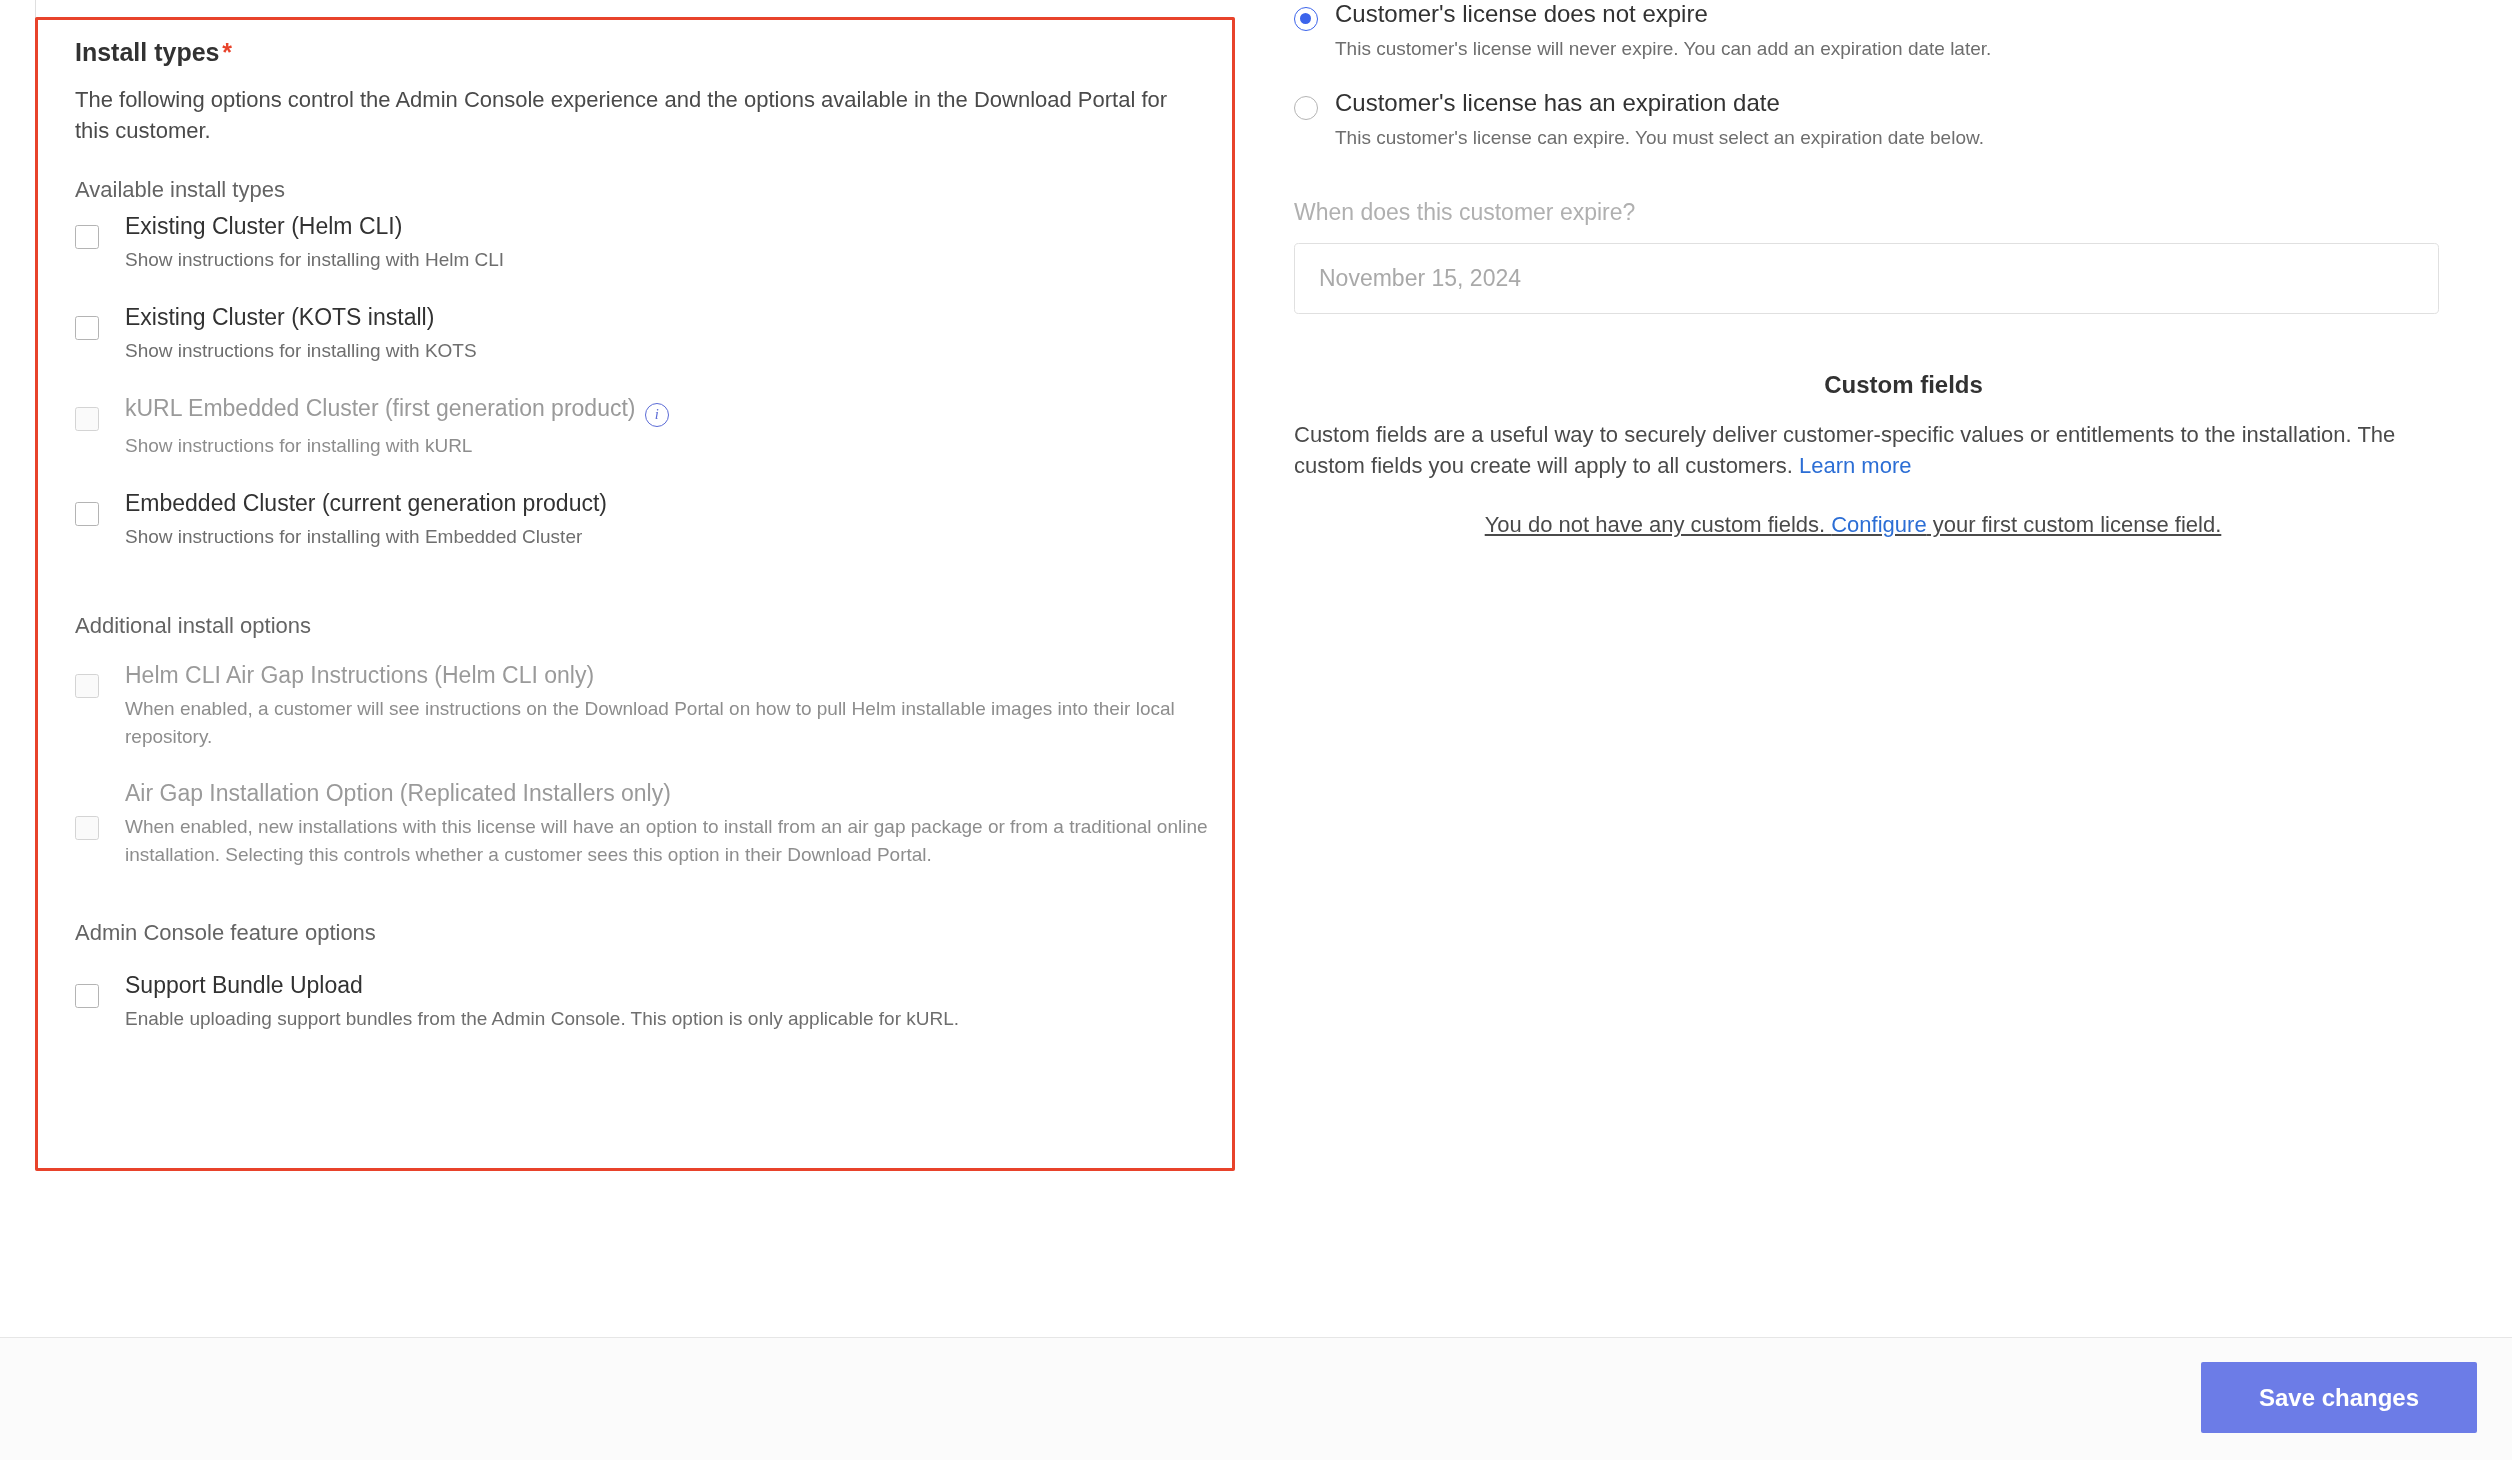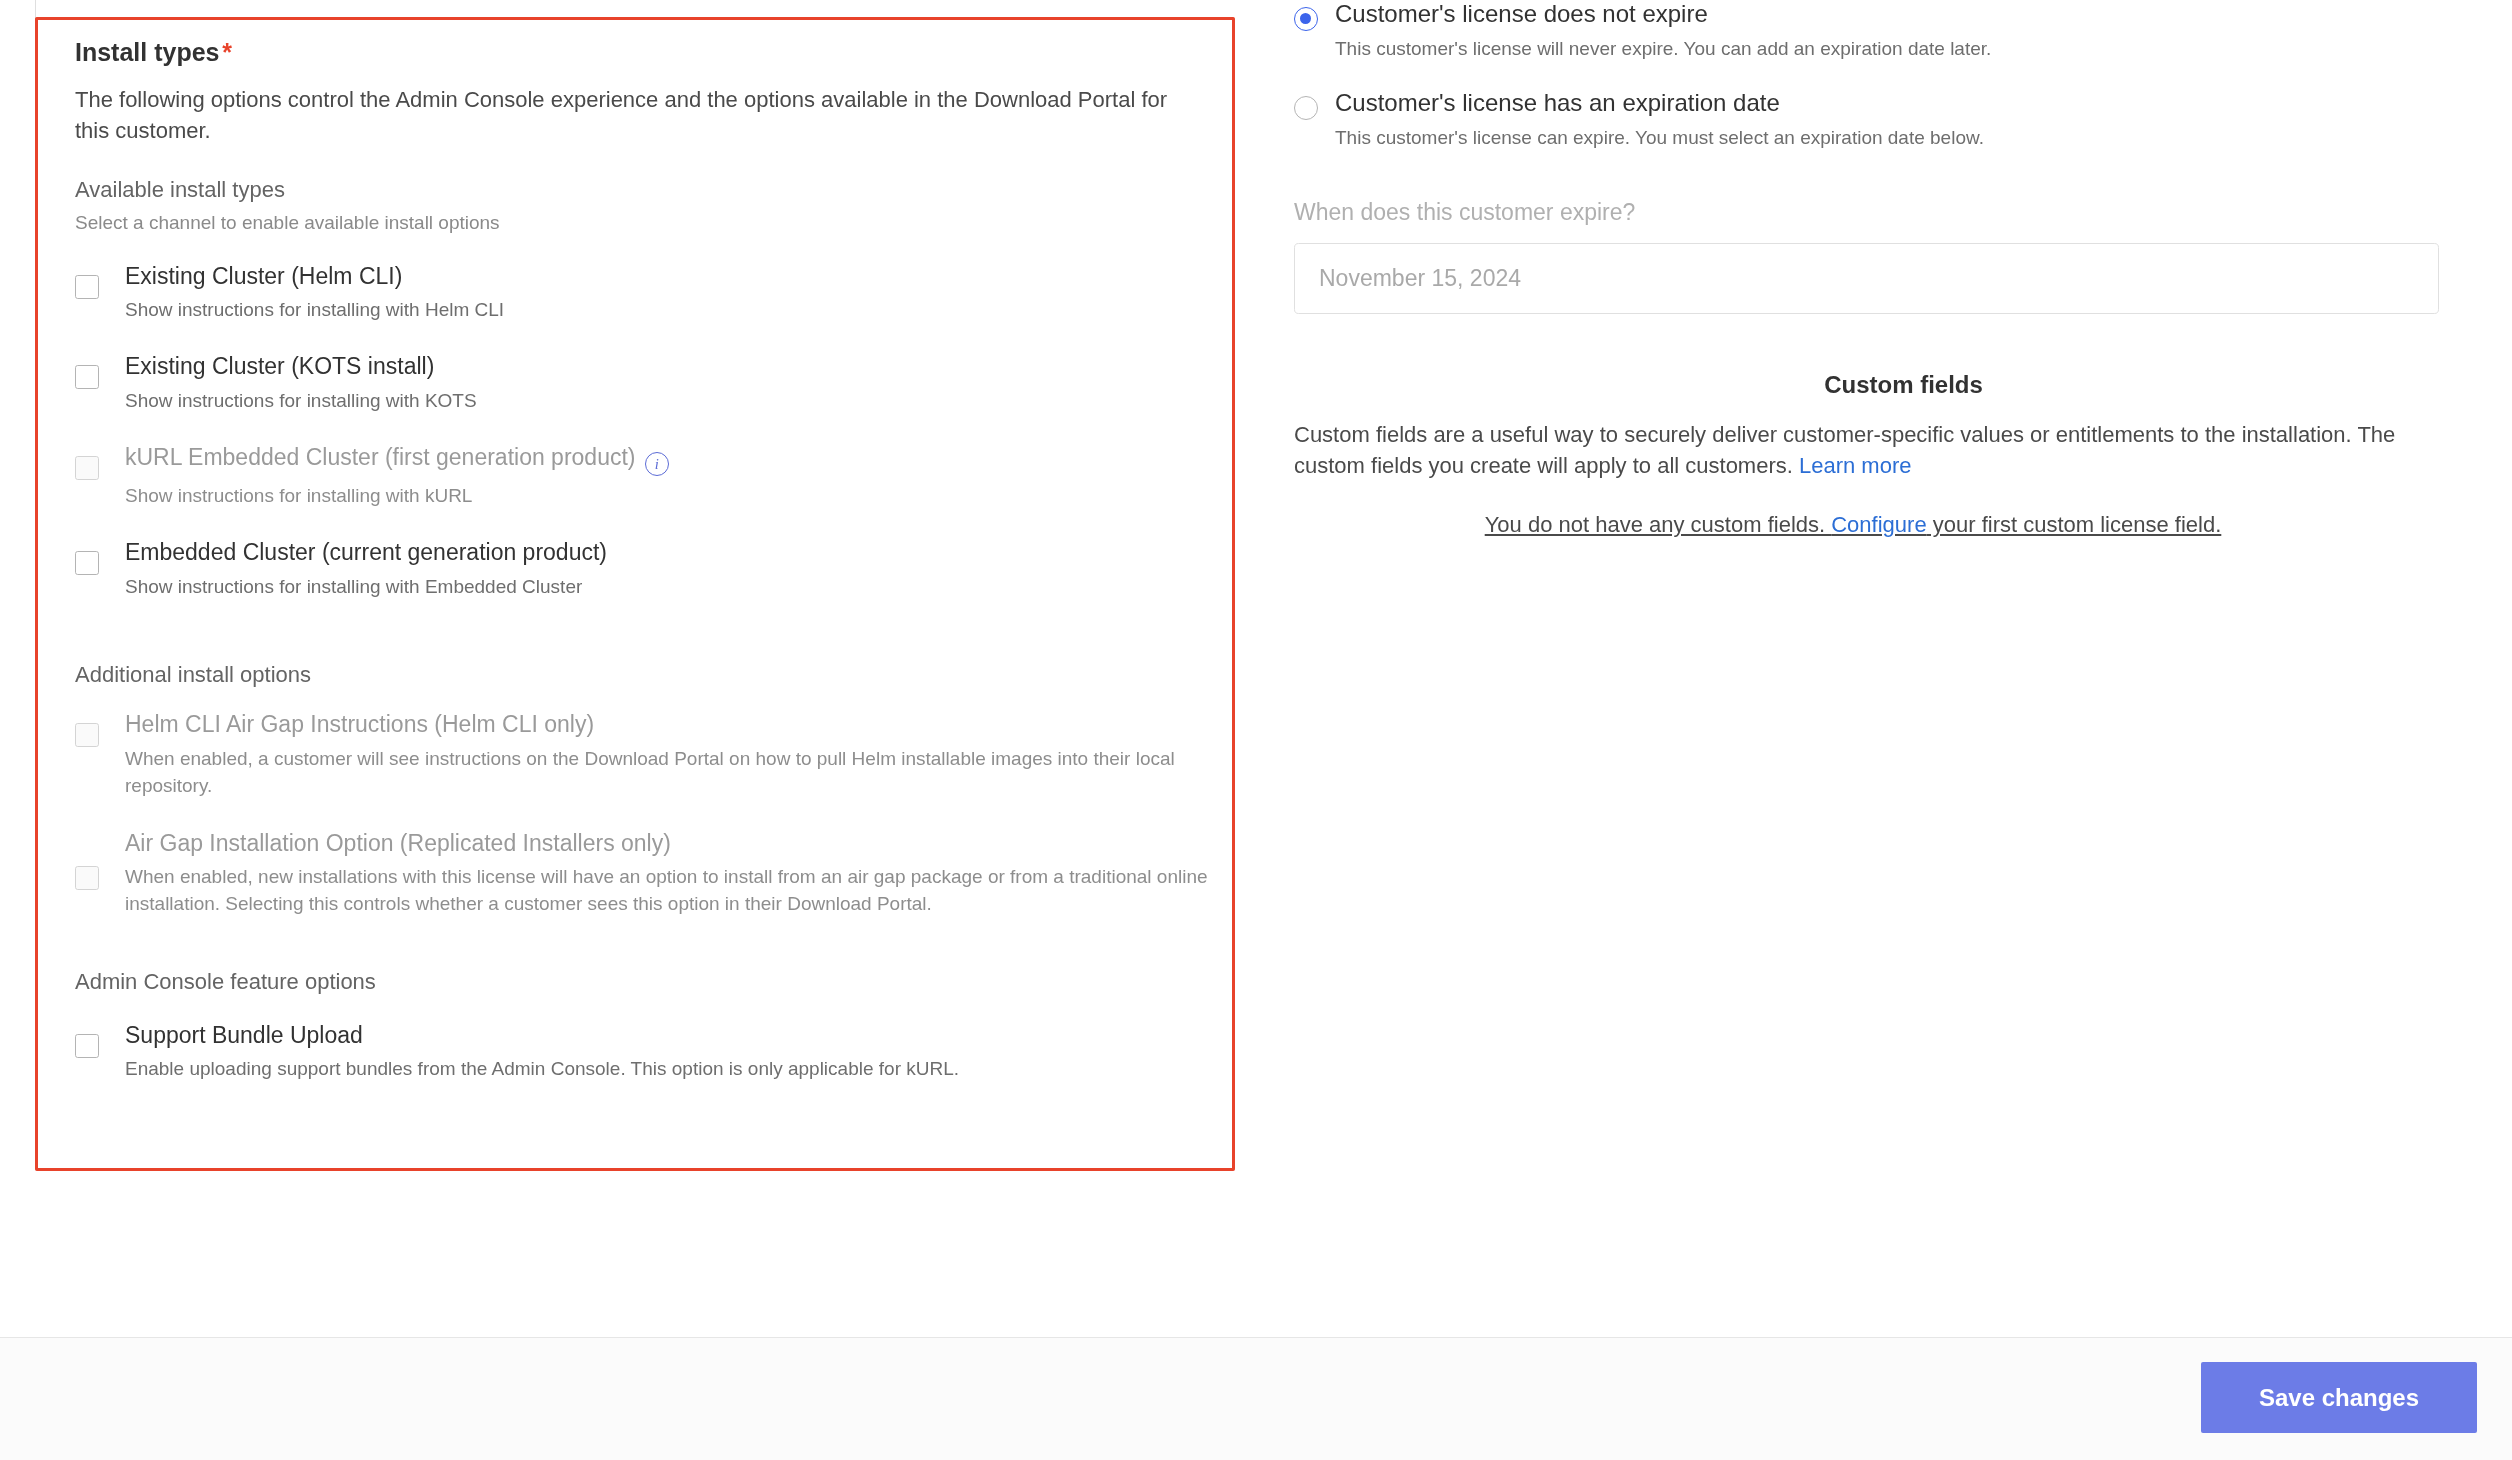--- a/index.html
+++ b/index.html
@@ -239,21 +239,20 @@
 
     <div class="left-inner">
 
       <h2 class="section-title">
         <span>Install types</span><span class="req-star">*</span>
       </h2>
 
       <p class="section-desc">The following options control the Admin Console experience and the options available in the Download Portal for this customer.</p>
 
       <div class="sub-heading">Available install types</div>
-      <div class="sub-help">Select a channel to enable available install options</div>
 
       <div class="check-row">
         <span class="cb"></span>
         <span class="cb-label">Existing Cluster (Helm CLI)</span>
         <span class="cb-sub">Show instructions for installing with Helm CLI</span>
       </div>
 
       <div class="check-row">
         <span class="cb"></span>
         <span class="cb-label">Existing Cluster (KOTS install)</span>

